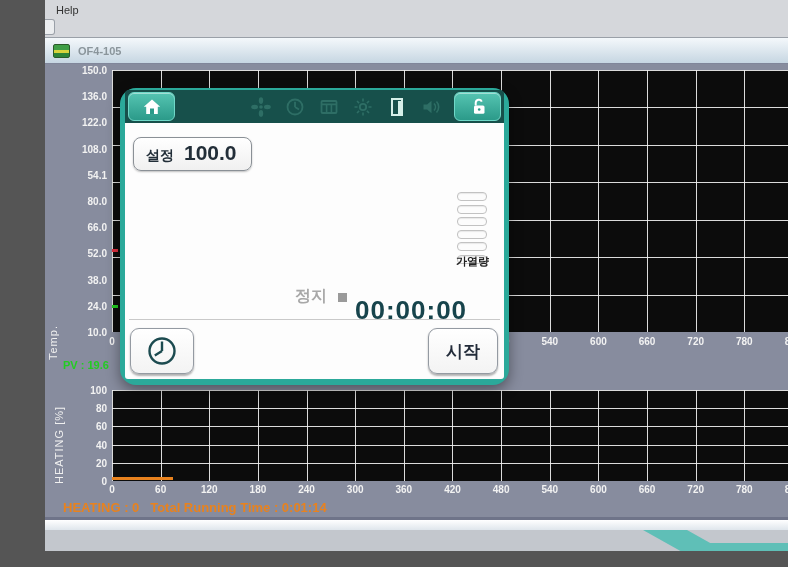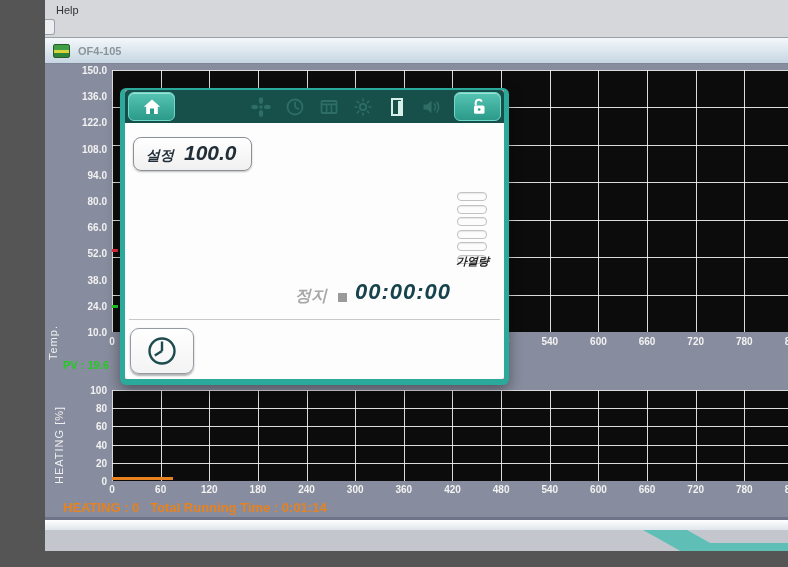--- a/index.html
+++ b/index.html
@@ -62,22 +62,22 @@
   
   .deco-dark{position:absolute;left:0;top:517px;width:100%;height:3px;background:#6f7489;z-index:3;}
   .deco-white{position:absolute;left:0;top:520px;width:100%;height:10px;
               background:linear-gradient(#ffffff,#dfe6ec);z-index:3;}
   .deco-gray{position:absolute;left:0;top:530px;width:100%;height:37px;background:#c3c7cd;z-index:3;}
   .teal-diag{position:absolute;left:590px;top:530px;width:120px;height:37px;background:#5fbfb7;z-index:4;
              clip-path:polygon(8px 0,52px 0,118px 37px,74px 37px);}
   .teal-band{position:absolute;left:655px;top:543px;width:133px;height:19px;background:#5fbfb7;z-index:4;}
   
   .dialog{position:absolute;left:75px;top:88px;width:389px;height:297px;box-sizing:border-box;
-          border:5px solid #2ba99a;border-top-width:2px;border-bottom-width:6px;border-radius:6px;
-          background:#fca5a5;box-shadow:0 5px 14px rgba(0,0,0,.4);z-index:10;font-style:italic;}
+          border:5px solid #2ba99a;border-top-width:2px;border-bottom-width:6px;border-radius:16px;
+          background:#fca5a5;box-shadow:0 5px 14px rgba(0,0,0,.4);z-index:10;}
   .dlg-header{height:33px;background:#17504b;border-radius:4px 4px 0 0;
               display:flex;align-items:center;padding:0 3px;}
   .hdr-btn{width:45px;height:27px;border-radius:6px;border:1px solid #6fd8c8;
            background:linear-gradient(#55c4b2,#2b9a89);display:flex;align-items:center;justify-content:center;
            box-shadow:inset 0 1px 0 rgba(255,255,255,.45);}
   .hdr-icons{display:flex;gap:12px;margin-left:auto;margin-right:12px;align-items:center;}
   .hdr-icons svg{display:block;}
   .dlg-body{position:relative;background:#fdfdfd;height:256px;border-radius:0 0 3px 3px;}
   .set-btn{position:absolute;left:8px;top:14px;display:flex;align-items:baseline;gap:10px;
            padding:3px 14px 5px 12px;background:linear-gradient(#ffffff,#f0f0f0);
@@ -87,21 +87,21 @@
   .set-btn .val{font-size:21px;font-weight:bold;}
   .big-temp{position:absolute;left:52px;top:58px;font-size:68px;font-weight:bold;
             color:#1a4550;line-height:1;letter-spacing:2px;}
   .big-temp sup{font-size:24px;vertical-align:38px;letter-spacing:0;margin-left:4px;}
   .heater{position:absolute;left:332px;top:69px;display:flex;flex-direction:column;gap:3.5px;}
   .heater .bar{width:28px;height:7px;border:1px solid #c2c2c2;border-radius:4px;background:#fcfcfc;
                box-shadow:inset 0 1px 1px rgba(0,0,0,.08);}
   .heater-lbl{position:absolute;left:331px;top:131px;font-size:11px;font-weight:bold;color:#222;}
   .run-status{position:absolute;left:170px;top:163px;font-size:16px;font-weight:bold;color:#a8a8a8;}
   .run-square{position:absolute;left:213px;top:170px;width:9px;height:9px;background:#9a9a9a;}
-  .elapsed{position:absolute;left:230px;top:156px;font-size:22px;font-weight:bold;
+  .elapsed{position:absolute;left:230px;top:172px;font-size:26px;font-weight:bold;
            color:#17444c;letter-spacing:1px;}
   .dlg-divider{position:absolute;left:4px;right:4px;top:196px;border-top:1.5px solid #c9c9c9;}
   .dlg-btn{position:absolute;top:205px;height:44px;background:linear-gradient(#ffffff,#f3f3f3);
            border:1.5px solid #949aa2;border-radius:9px;display:flex;align-items:center;justify-content:center;
            box-shadow:0 1.5px 2px rgba(0,0,0,.3);}
   .timer-btn{left:5px;width:62px;}
   .start-btn{left:303px;width:68px;font-size:17px;font-weight:bold;color:#232c3a;}
 </style>
 </head>
 <body>
@@ -120,21 +120,21 @@
       <span class="restore-glyph"></span>
     </span>
   </div>
 
   <div class="plot" id="plot-temp"></div>
   <div class="axis axis-y" id="axis-temp-y">
       <span class="tick" style="top: 0%;">150.0</span>
       <span class="tick" style="top: 10%;">136.0</span>
       <span class="tick" style="top: 20%;">122.0</span>
       <span class="tick" style="top: 30%;">108.0</span>
-      <span class="tick" style="top: 40%;">94.0</span>
+      <span class="tick" style="top: 40%;">54.1</span>
       <span class="tick" style="top: 50%;">80.0</span>
       <span class="tick" style="top: 60%;">66.0</span>
       <span class="tick" style="top: 70%;">52.0</span>
       <span class="tick" style="top: 80%;">38.0</span>
       <span class="tick" style="top: 90%;">24.0</span>
       <span class="tick" style="top: 100%;">10.0</span>
     </div>
   <div class="axis axis-x" id="axis-temp-x">
       <span class="tick" style="left: 0%;">0</span>
       <span class="tick" style="left: 7.14286%;">60</span>
@@ -273,16 +273,19 @@
       <div class="elapsed">00:00:00</div>
 
       <div class="dlg-divider"></div>
 
       <div class="dlg-btn timer-btn">
         <svg width="34" height="34" viewBox="0 0 34 34">
           <circle cx="17" cy="17" r="12.5" fill="none" stroke="#1c4b50" stroke-width="2.4"></circle>
           <path d="M17 17 V7.5 M17 17 L9.8 21.5" fill="none" stroke="#1c4b50" stroke-width="2.4"></path>
         </svg>
       </div>
+      <div class="dlg-btn start-btn">
+        <span>시작</span>
+      </div>
     </div>
   </div>
 
 </div>
 
 </body></html>

